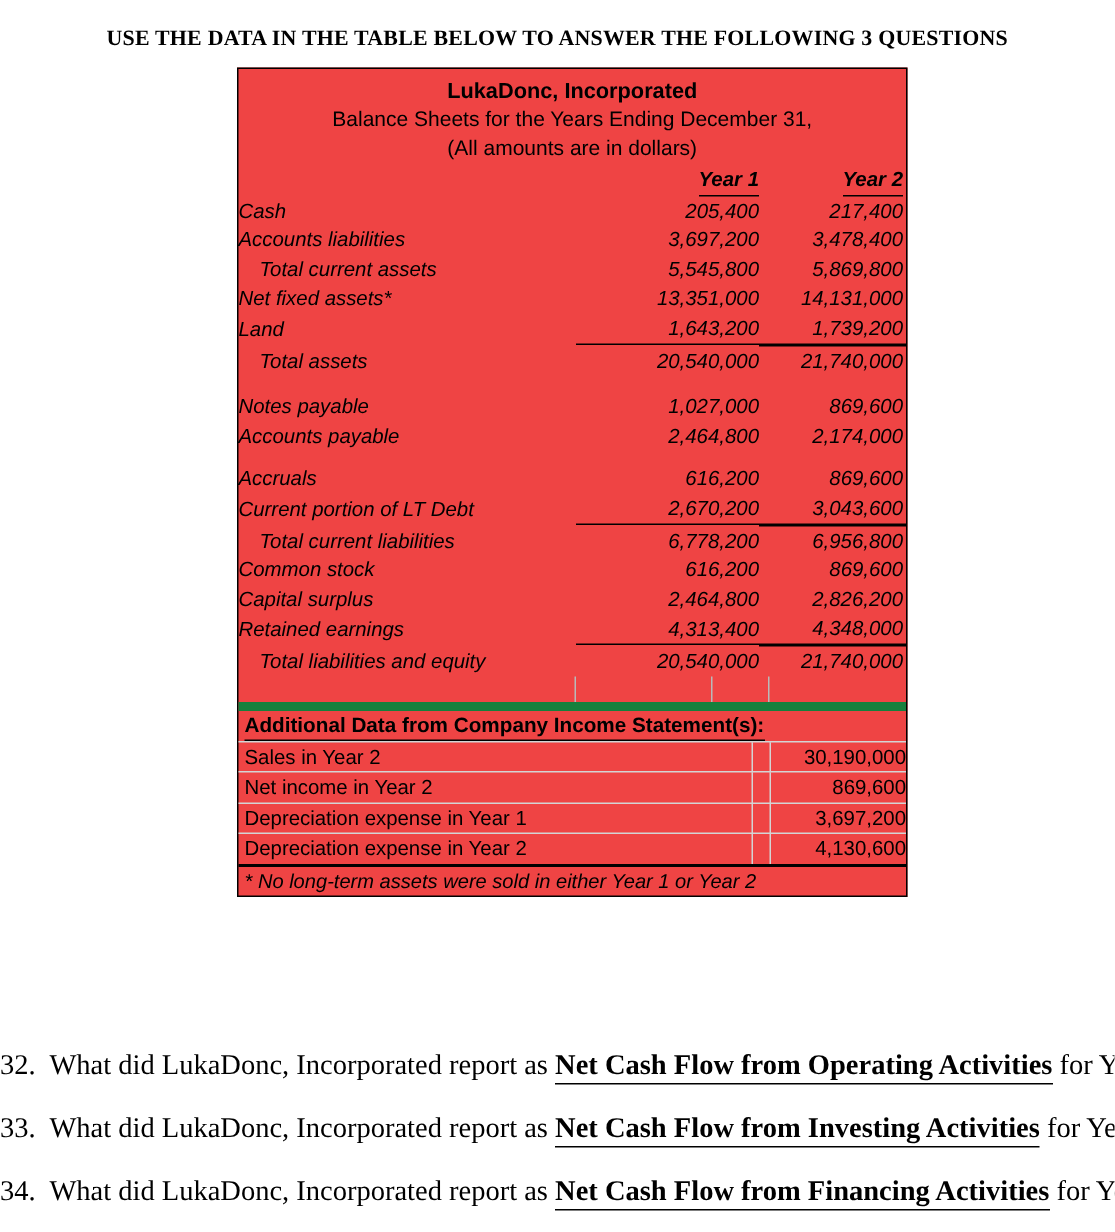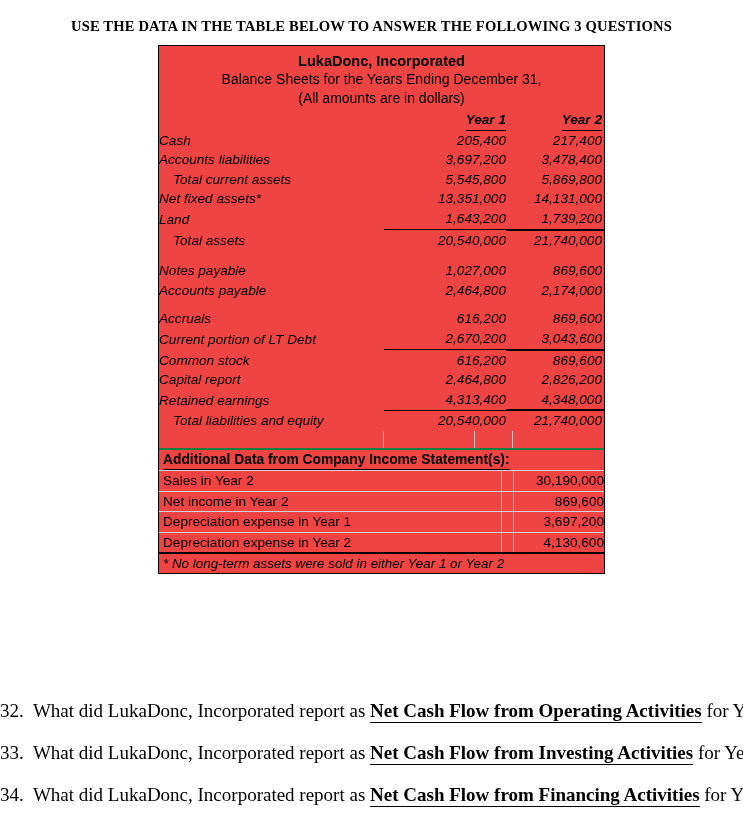--- a/index.html
+++ b/index.html
@@ -122,21 +122,21 @@
     width: 1px;
     height: 17px;
     background: #b9b9b9;
   }
   .tick.t1 { left: 224px; }
   .tick.t2 { left: 315px; }
   .tick.t3 { left: 353px; }
 
   
   .addl {
-    border-top: 2px solid #15803d;
+    border-top: 6px solid #15803d;
   }
   table.add {
     width: 100%;
     border-collapse: collapse;
     font-size: 13.6px;
     table-layout: fixed;
   }
   table.add td {
     padding: 0 0 0 4px;
     line-height: 19.4px;
@@ -273,26 +273,31 @@
         <td class="lbl">Accruals</td>
         <td class="num">616,200</td>
         <td class="num y2">869,600</td>
       </tr>
       <tr>
         <td class="lbl">Current portion of LT Debt</td>
         <td class="num rule-thin">2,670,200</td>
         <td class="num y2 rule-thick">3,043,600</td>
       </tr>
       <tr>
+        <td class="lbl ind">Total current liabilities</td>
+        <td class="num">6,778,200</td>
+        <td class="num y2">6,956,800</td>
+      </tr>
+      <tr>
         <td class="lbl">Common stock</td>
         <td class="num">616,200</td>
         <td class="num y2">869,600</td>
       </tr>
       <tr>
-        <td class="lbl">Capital report</td>
+        <td class="lbl">Capital surplus</td>
         <td class="num">2,464,800</td>
         <td class="num y2">2,826,200</td>
       </tr>
       <tr>
         <td class="lbl">Retained earnings</td>
         <td class="num rule-thin">4,313,400</td>
         <td class="num y2 rule-thick">4,348,000</td>
       </tr>
       <tr>
         <td class="lbl ind">Total liabilities and equity</td>

